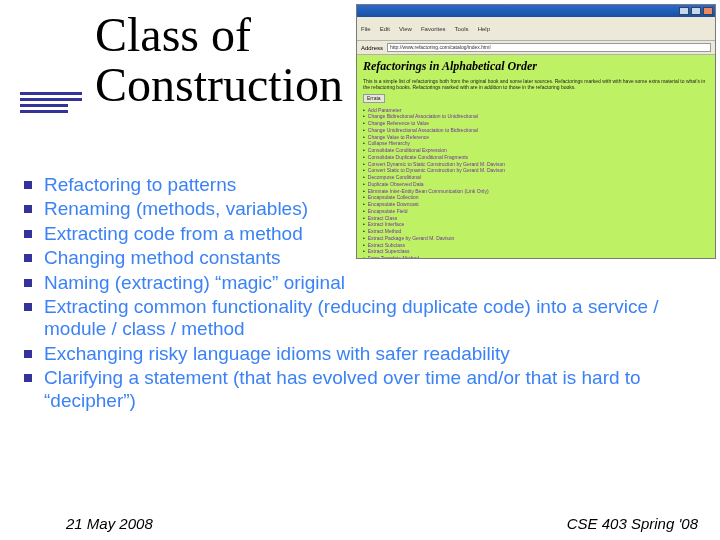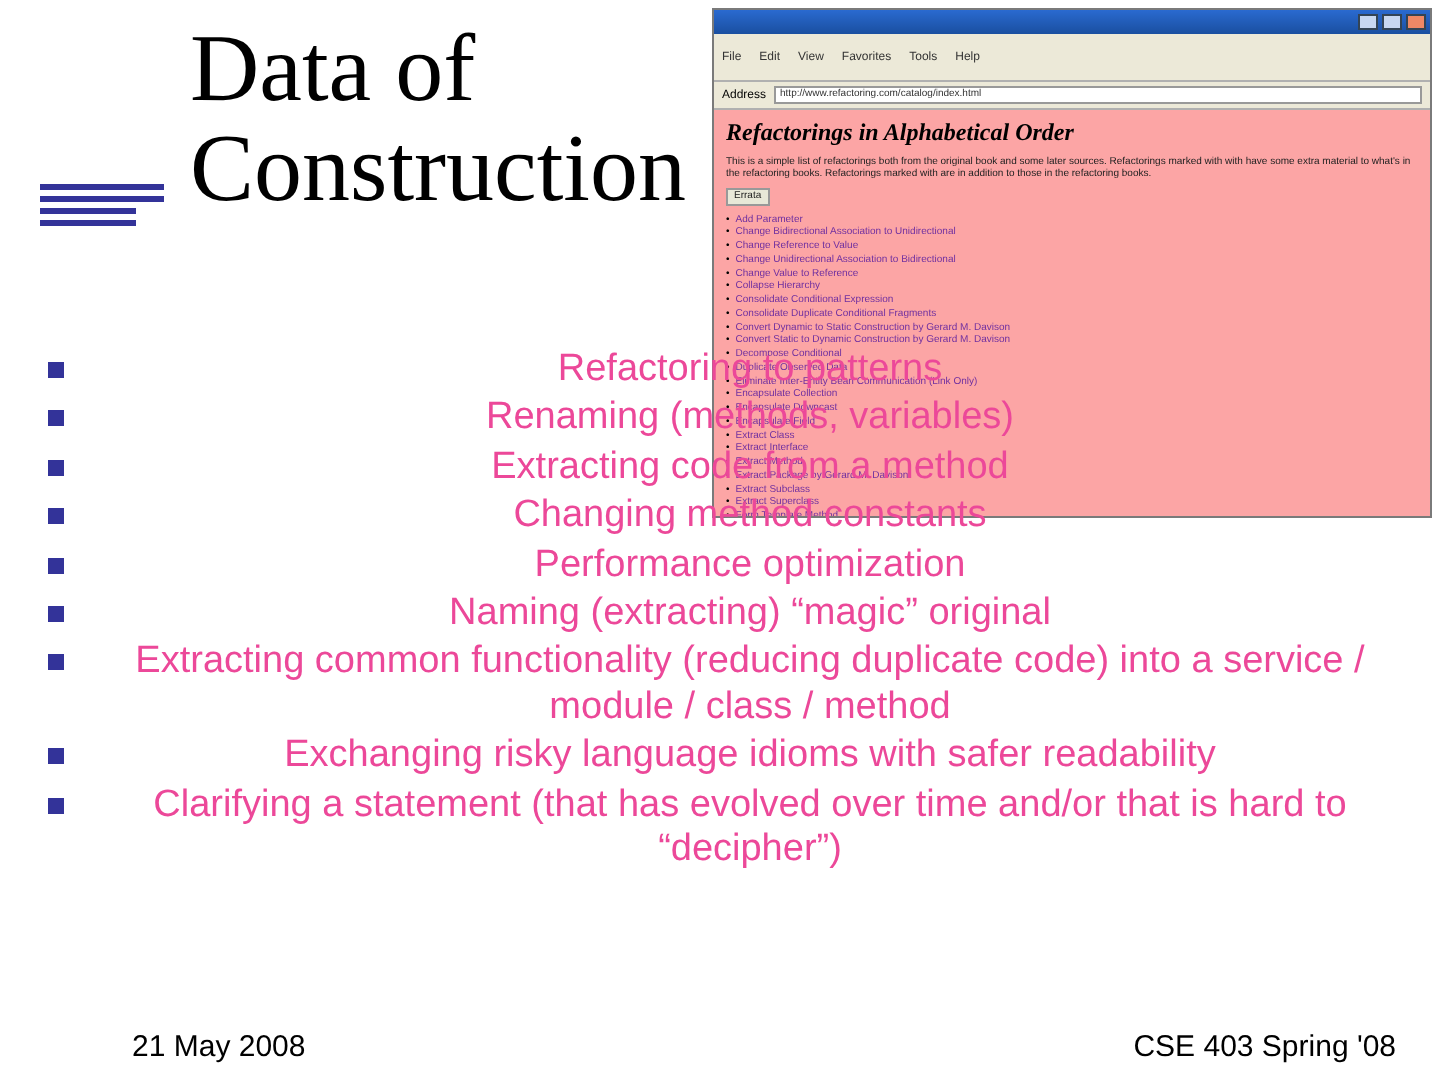--- a/index.html
+++ b/index.html
@@ -38,21 +38,21 @@
     line-height: 1.05;
     color: #000;
   }
   .browser-shot {
     position: absolute;
     right: 4px;
     top: 4px;
     width: 360px;
     height: 255px;
     border: 1px solid #7a7a7a;
-    background: #fca5a5;
+    background: #bef264;
     font-size: 6px;
     overflow: hidden;
   }
   .bs-titlebar {
     height: 12px;
     background: linear-gradient(#2a6ad0,#1a4fa0);
     display: flex;
     align-items: center;
     justify-content: flex-end;
     padding: 0 2px;
@@ -142,58 +142,58 @@
     left: 20px;
     top: 174px;
     right: 14px;
     list-style: none;
   }
   .bullets li {
     position: relative;
     padding-left: 24px;
     font-size: 19px;
     line-height: 1.18;
-    color: #ec4899;
+    color: #3b82f6;
     margin-bottom: 2px;
     font-family: Tahoma, Verdana, sans-serif;
-    text-align: center;
   }
   .bullets li::before {
     content: "";
     position: absolute;
     left: 4px;
     top: 7px;
     width: 8px;
     height: 8px;
     background: #333399;
   }
   .footer {
     position: absolute;
     left: 0; right: 0;
     bottom: 8px;
     display: flex;
     justify-content: space-between;
     padding: 0 22px 0 66px;
     font-size: 15px;
     font-family: Tahoma, Verdana, sans-serif;
     color: #000;
+    font-style: italic;
   }
 </style>
 </head>
 <body>
 
 <div class="title-lines">
   <span></span>
     <span></span>
     <span></span>
     <span></span>
 </div>
 
 <div class="title-block">
-  <div class="title-text">Data of</div>
+  <div class="title-text">Class of</div>
   <div class="title-text">Construction</div>
 </div>
 
 <div class="browser-shot">
   <div class="bs-titlebar">
     <div class="winbtn"></div>
     <div class="winbtn"></div>
     <div class="winbtn close"></div>
   </div>
   <div class="bs-toolbar">
@@ -238,21 +238,20 @@
         <li>Form Template Method</li>
       </ul>
   </div>
 </div>
 
 <ul class="bullets" id="main-bullets">
     <li>Refactoring to patterns</li>
     <li>Renaming (methods, variables)</li>
     <li>Extracting code from a method</li>
     <li>Changing method constants</li>
-    <li>Performance optimization</li>
     <li>Naming (extracting) “magic” original</li>
     <li>Extracting common functionality (reducing duplicate code) into a service / module / class / method</li>
     <li>Exchanging risky language idioms with safer readability</li>
     <li>Clarifying a statement (that has evolved over time and/or that is hard to “decipher”)</li>
   </ul>
 
 <div class="footer">
   <span>21 May 2008</span>
   <span>CSE 403 Spring '08</span>
 </div>

